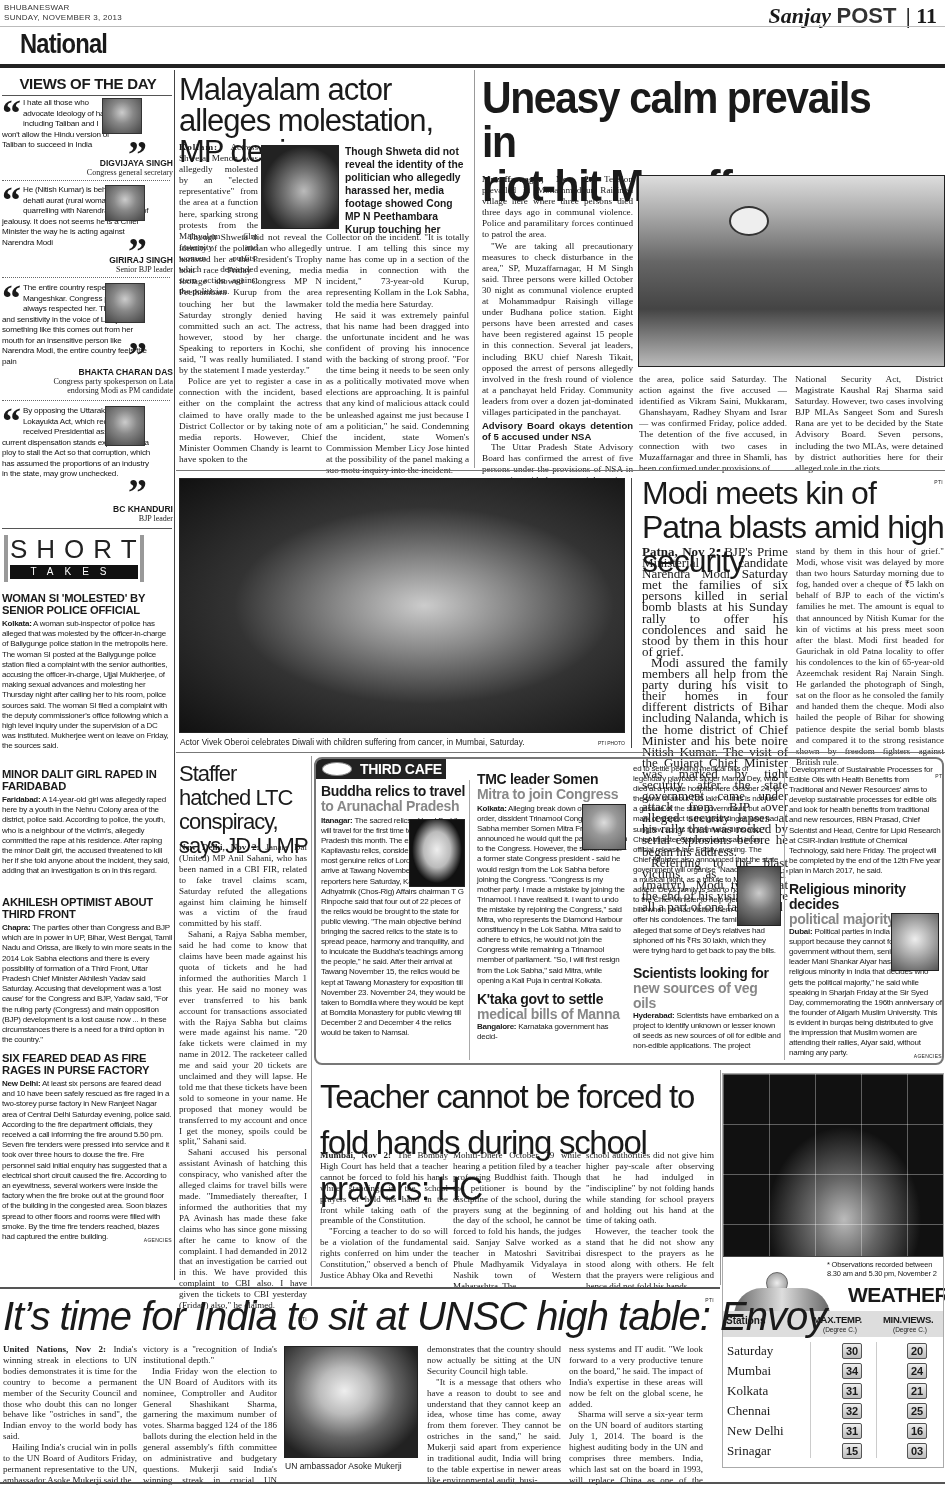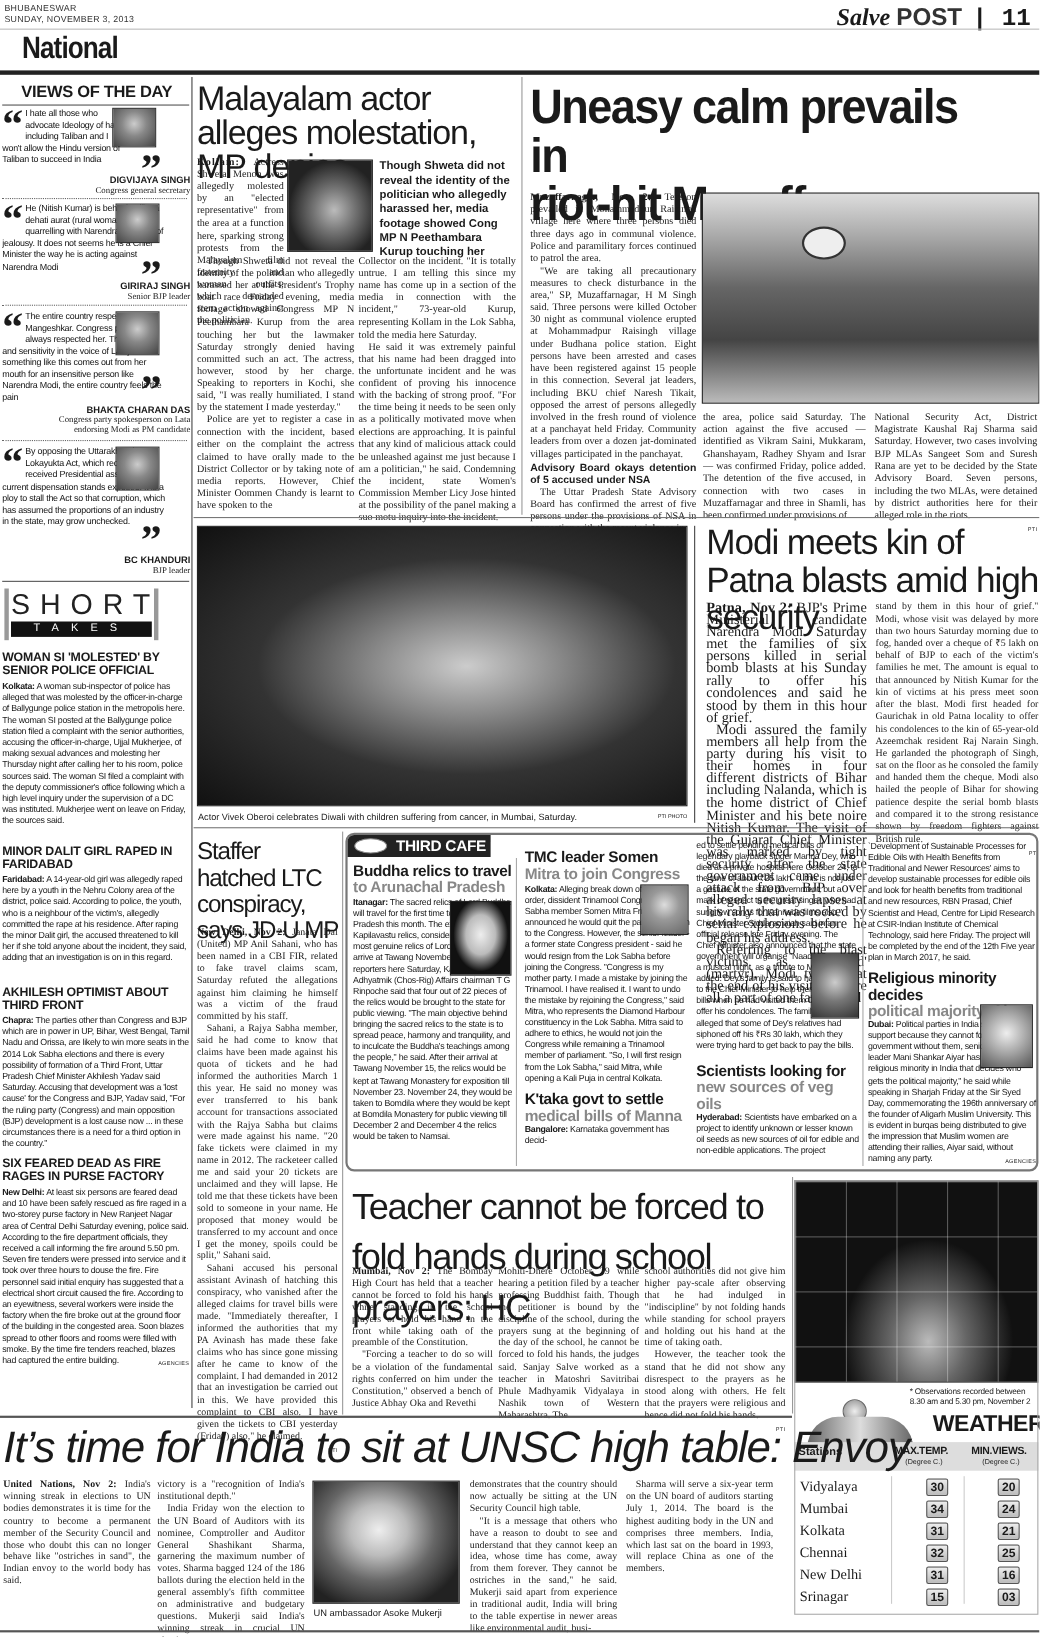--- a/index.html
+++ b/index.html
@@ -13,21 +13,21 @@
 .indent{text-indent:9px}
 .credit{font-family:"Liberation Sans",sans-serif;font-size:5px;float:right;margin-top:3px;letter-spacing:0.3px}
 .photo{background:linear-gradient(135deg,#555 0%,#999 30%,#333 60%,#777 100%);border:1px solid #222}
 .vrule{position:absolute;width:1px;background:#444}
 .hrule{position:absolute;height:1px;background:#555}
 
 #masthead-left{left:4px;top:3px;font-family:"Liberation Sans",sans-serif;font-size:8px;line-height:10px;color:#333;letter-spacing:0.3px}
 #brand{right:8px;top:4px;font-size:22px;line-height:24px}
 #brand .b1{font-family:"Liberation Serif",serif;font-style:italic;font-weight:bold}
 #brand .b2{font-family:"Liberation Sans",sans-serif;font-weight:bold;color:#333}
-#brand .b3{font-family:Liberation Mono, monospace;font-weight:bold;margin-left:4px}
+#brand .b3{font-family:Liberation Serif, serif;font-weight:bold;margin-left:4px}
 #section{left:20px;top:27px;font-family:"Liberation Sans",sans-serif;font-weight:bold;font-size:28px;line-height:34px;letter-spacing:-1px;transform:scaleX(0.85);transform-origin:left}
 
 .views-title{left:7px;top:75px;width:162px;font-family:"Liberation Sans",sans-serif;font-weight:bold;font-size:15px;text-align:center;letter-spacing:-0.3px}
 .view{position:absolute;left:2px;width:143px}
 .view .q{font-family:"Liberation Sans",sans-serif;font-size:8.1px;line-height:10.5px;color:#111;letter-spacing:-0.2px}
 .quote-open{float:left;font-family:"Liberation Serif",serif;font-size:38px;line-height:26px;height:22px;font-weight:bold;margin-right:2px;margin-top:2px}
 .quote-close{position:absolute;font-family:"Liberation Serif",serif;font-size:38px;font-weight:bold;line-height:20px}
 .view .who{position:absolute;right:-28px;text-align:right;font-family:"Liberation Sans",sans-serif;font-weight:bold;font-size:8.5px;line-height:10px}
 .view .role{position:absolute;right:-28px;text-align:right;font-family:"Liberation Serif",serif;font-size:8px;line-height:9px}
 .mug{position:absolute;width:40px;height:36px;border:1px solid #333;background:radial-gradient(circle at 50% 40%,#ccc 0,#888 40%,#444 100%)}
@@ -47,21 +47,21 @@
 .tempbox{display:inline-block;width:20px;height:16px;border:1px solid #555;border-radius:2px;background:linear-gradient(#eee,#bbb);font-family:"Liberation Sans",sans-serif;font-weight:bold;font-size:11px;line-height:14px;text-align:center}
 </style>
 </head>
 <body>
 
 <div id="masthead-left" class="abs">
   <div>BHUBANESWAR</div>
   <div>SUNDAY, NOVEMBER 3, 2013</div>
 </div>
 <div id="brand" class="abs">
-  <span class="b1">Salve</span>
+  <span class="b1">Sanjay</span>
   <span class="b2">POST</span>
   <span class="b3">| 11</span>
 </div>
 <div class="hrule" style="left:0;top:26px;width:945px;background:#bbb"></div>
 <div id="section" class="abs">National</div>
 <div class="hrule" style="left:0;top:64px;width:945px;height:4px;background:#222"></div>
 
 <div class="abs views-title">VIEWS OF THE DAY</div>
 <div class="hrule" style="left:2px;top:95px;width:170px"></div>
 <div class="vrule" style="left:174px;top:70px;height:1210px"></div>
@@ -270,21 +270,21 @@
   <div class="abs sans" style="left:91px;top:3px;font-weight:bold;font-size:9.5px;letter-spacing:-0.3px">MAX.TEMP.</div>
   <div class="abs sans" style="left:101px;top:15px;font-size:6.5px">(Degree C.)</div>
   <div class="abs sans" style="left:161px;top:3px;font-weight:bold;font-size:9.5px;letter-spacing:-0.3px">MIN.VIEWS.</div>
   <div class="abs sans" style="left:171px;top:15px;font-size:6.5px">(Degree C.)</div>
 </div>
 <div class="vrule" style="left:810px;top:1342px;height:116px;background:#ccc"></div>
 <div class="vrule" style="left:876px;top:1342px;height:116px;background:#ccc"></div>
 <table id="wtable" class="abs" style="left:727px;top:1341px;width:215px;border-collapse:collapse">
   <tbody>
     <tr>
-        <td>Vidyalaya</td>
+        <td>Saturday</td>
         <td style="width:80px;text-align:center"><span class="tempbox">30</span></td>
         <td style="width:50px;text-align:center"><span class="tempbox">20</span></td>
       </tr>
     <tr>
         <td>Mumbai</td>
         <td style="text-align:center"><span class="tempbox">34</span></td>
         <td style="text-align:center"><span class="tempbox">24</span></td>
       </tr>
     <tr>
         <td>Kolkata</td>
@@ -307,28 +307,30 @@
         <td style="text-align:center"><span class="tempbox">03</span></td>
       </tr>
   </tbody>
 </table>
 <div class="abs" style="left:722px;top:1073px;width:222px;height:395px;border:1px solid #aaa;pointer-events:none"></div>
 
 <div class="hrule" style="left:0;top:1287px;width:720px;height:2px;background:#555"></div>
 <div class="abs hl-serif" style="left:3px;top:1294px;width:715px;font-size:40px;line-height:44px;font-style:italic;letter-spacing:-1px;white-space:nowrap">It’s time for India to sit at UNSC high table: Envoy</div>
 <div class="abs body-serif" style="left:3px;top:1344px;width:134px;font-size:9px;line-height:10.9px">
   <b class="dateline">United Nations, Nov 2:</b> <span>India's winning streak in elections to UN bodies demonstrates it is time for the country to become a permanent member of the Security Council and those who doubt this can no longer behave like "ostriches in sand", the Indian envoy to the world body has said.</span>
+  <p class="indent">Hailing India's crucial win in polls to the UN Board of Auditors Friday, permanent representative to the UN, ambassador Asoke Mukerji said the</p>
 </div>
 <div class="abs body-serif" style="left:143px;top:1344px;width:134px;font-size:9px;line-height:10.9px">
   <p>victory is a "recognition of India's institutional depth."</p>
   <p class="indent">India Friday won the election to the UN Board of Auditors with its nominee, Comptroller and Auditor General Shashikant Sharma, garnering the maximum number of votes. Sharma bagged 124 of the 186 ballots during the election held in the general assembly's fifth committee on administrative and budgetary questions. Mukerji said India's winning streak in crucial UN elections</p>
 </div>
 <div class="abs photo" style="left:284px;top:1346px;width:134px;height:112px;background:radial-gradient(ellipse at 45% 40%,#eee 0,#bbb 25%,#666 50%,#222 80%)"></div>
 <div class="abs sans" style="left:285px;top:1461px;font-size:8.5px;white-space:nowrap">UN ambassador Asoke Mukerji</div>
 <div class="abs body-serif" style="left:427px;top:1344px;width:134px;font-size:9px;line-height:10.9px">
   <p>demonstrates that the country should now actually be sitting at the UN Security Council high table.</p>
   <p class="indent">"It is a message that others who have a reason to doubt to see and understand that they cannot keep an idea, whose time has come, away from them forever. They cannot be ostriches in the sand," he said. Mukerji said apart from experience in traditional audit, India will bring to the table expertise in newer areas like environmental audit, busi-</p>
 </div>
 <div class="abs body-serif" style="left:569px;top:1344px;width:134px;font-size:9px;line-height:10.9px">
+  <p>ness systems and IT audit. "We look forward to a very productive tenure on the board," he said. The impact of India's expertise in these areas will now be felt on the global scene, he added.</p>
   <p class="indent">Sharma will serve a six-year term on the UN board of auditors starting July 1, 2014. The board is the highest auditing body in the UN and comprises three members. India, which last sat on the board in 1993, will replace China as one of the members.</p>
 
 </div>
 <div class="hrule" style="left:0;top:1482px;width:945px;height:2px;background:#555"></div>
 
 </body></html>

